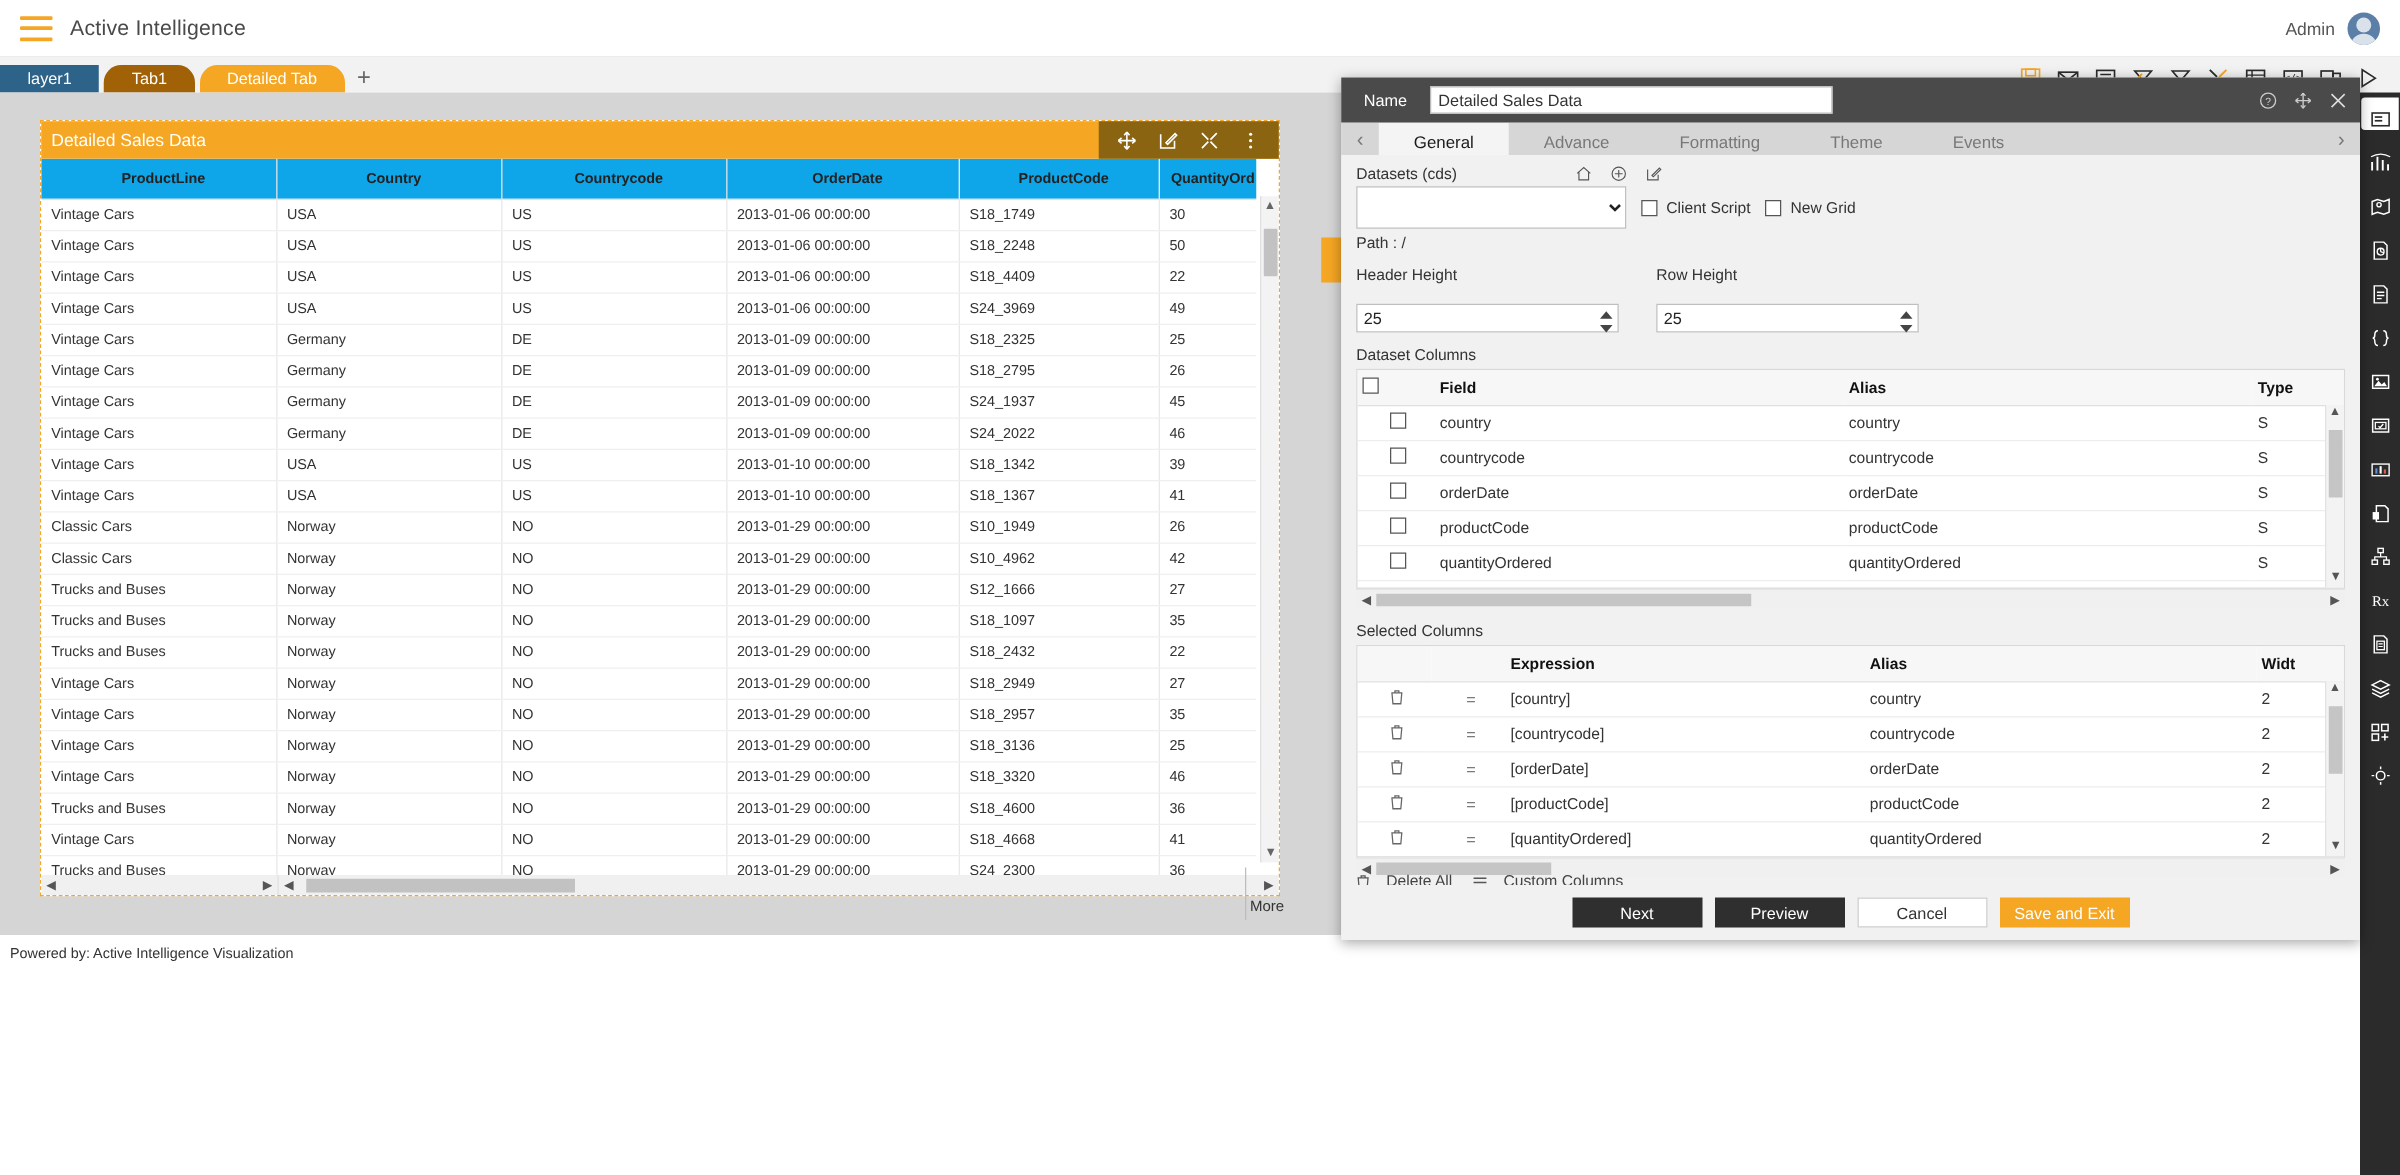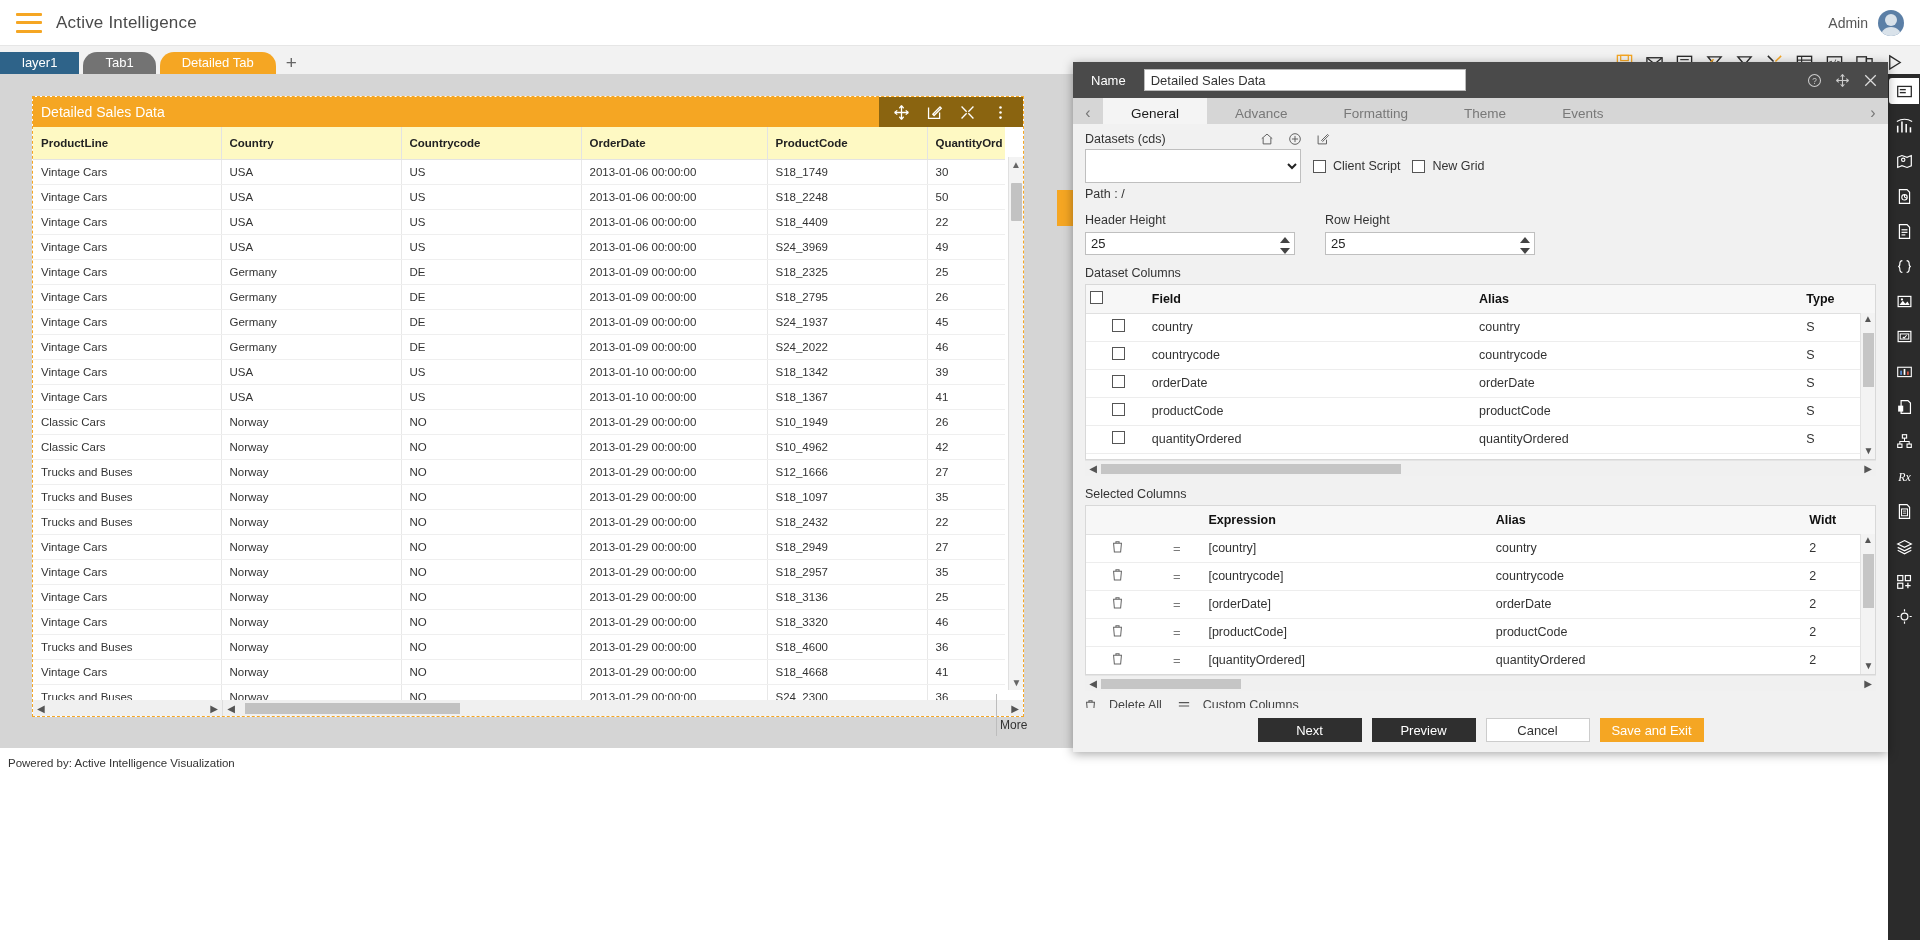--- a/index.html
+++ b/index.html
@@ -31,21 +31,21 @@
   
   #tabstrip{
     position:absolute; left:0; top:46px; width:1920px; height:28px;
     background:#f2f2f2; display:flex; align-items:flex-end;
   }
   .ltab{
     height:22px; line-height:22px; padding:0 22px; font-size:13px;
     color:#fff; position:relative; cursor:pointer; white-space:nowrap;
   }
   .ltab.layer{ background:#2e6389; border-radius:0; }
-  .ltab.dark{ background:#737373; border-radius:14px 14px 0 0; margin-left:4px;}
+  .ltab.dark{ background:#a16207; border-radius:14px 14px 0 0; margin-left:4px;}
   .ltab.active{ background:#f5a623; border-radius:14px 14px 0 0; margin-left:4px;}
   #add-tab{ font-size:19px; color:#666; margin-left:10px; margin-bottom:0px;
     cursor:pointer; line-height:22px;}
   #toolbar-icons{ margin-left:auto; display:flex; align-items:center; gap:11px;
     margin-right:16px; margin-bottom:2px;}
   .ticon{ width:19px; height:19px; cursor:pointer; display:block; }
 
   
   #canvas{
     position:absolute; left:0; top:74px; width:1537px; height:674px;
@@ -62,23 +62,23 @@
   }
   #widget-title{ font-size:14px; margin-left:8px; }
   #widget-tools{
     position:absolute; right:0; top:0; height:30px; background:#8a6410;
     display:flex; align-items:center; gap:16px; padding:0 14px;
   }
   .wicon{ width:17px; height:17px; display:block; cursor:pointer; }
   #grid-wrap{ position:absolute; left:0; top:30px; right:0; bottom:0; overflow:hidden;}
   table.dg{ border-collapse:collapse; width:972px; table-layout:fixed; }
   table.dg th{
-    font-size:11.5px; font-weight:bold; color:#222; text-align:left;
+    font-size:11.5px; font-weight:bold; color:#222; text-align:center;
     padding:9px 0 9px 8px; height:32px; border-right:1px solid #e3e3e3;
-    border-bottom:1px solid #e3e3e3; background:#fef9c3;
+    border-bottom:1px solid #e3e3e3; background:#0ea5e9;
   }
   table.dg td{
     font-size:11.5px; color:#333; padding:6px 0 6px 8px; height:23px;
     border-right:1px solid #e8e8e8; border-bottom:1px solid #efefef;
     background:#fff; white-space:nowrap; overflow:hidden;
   }
   table.dg th:last-child, table.dg td:last-child{ border-right:none; }
   .col0{width:188px} .col1{width:180px} .col2{width:180px}
   .col3{width:186px} .col4{width:160px} .col5{width:78px}
 
@@ -117,22 +117,22 @@
     background:#fff;
   }
   #footer-text{ position:absolute; left:8px; top:9px; font-size:11.5px; color:#333;}
 
   
   #rail{
     position:absolute; right:0; top:74px; width:32px; height:866px;
     background:#2b2b2b; display:flex; flex-direction:column; align-items:center;
     padding-top:4px; gap:9px; overflow:hidden;
   }
-  .railitem{ width:30px; height:26px; display:flex; align-items:center;
-    justify-content:center; cursor:pointer; border-radius:3px 0 0 3px;font-style:italic;}
+  .railitem{ width:30px; height:26px; display:flex; align-items:flex-end;
+    justify-content:center; cursor:pointer; border-radius:3px 0 0 3px;}
   .railitem.sel{ background:#fff; }
   .railitem svg{ width:17px; height:17px; }
 
   
   #dialog{
     position:absolute; left:1073px; top:62px; width:815px; height:690px;
     background:#f1f1f1; box-shadow:0 2px 10px rgba(0,0,0,.35);
   }
   #dlg-title{
     height:36px; background:#4a4a4a; display:flex; align-items:center;
@@ -165,21 +165,21 @@
   #ds-select{
     width:216px; height:23px; border:1px solid #bfbfbf; background:#fff;
     font-size:13px; padding:16px 5px; color:#222; font-family:"Liberation Sans",sans-serif;
   }
   .chk{ width:13px; height:13px; border:1.6px solid #555; background:#fff;
     display:inline-block; cursor:pointer;}
   .chkwrap{ display:flex; align-items:center; gap:7px; font-size:12.5px; color:#333;}
   #path-row{ margin-top:4px; font-size:12.5px; color:#333;}
   #hh-row{ display:flex; gap:30px; margin-top:12px;}
   .numfield{ width:210px; }
-  .numfield .nl{ font-size:12.5px; color:#333; display:block; margin-bottom:5px;}
+  .numfield .nl{ font-size:12.5px; color:#333; display:block; margin-bottom:16px;}
   .spin{ position:relative; }
   .spin input{
     width:210px; height:23px; border:1px solid #bfbfbf; background:#fff;
     font-size:13px; padding:0 22px 0 5px; color:#222;
     font-family:"Liberation Sans",sans-serif;
   }
   .spin .sb{ position:absolute; right:3px; top:3px; width:14px; height:17px;
     display:flex; flex-direction:column; justify-content:space-between; cursor:pointer;}
   .spin .sb i{ width:0;height:0;border-left:5px solid transparent;
     border-right:5px solid transparent; display:block; margin:0 auto;}

